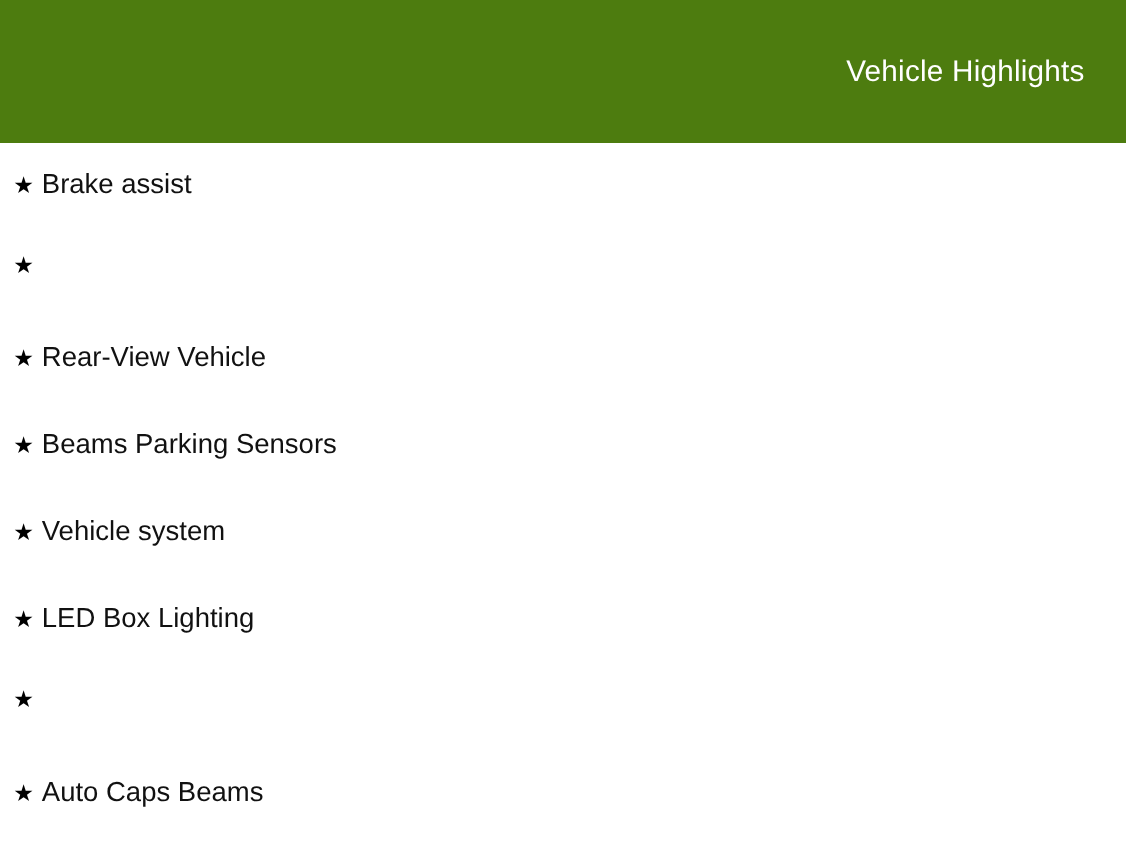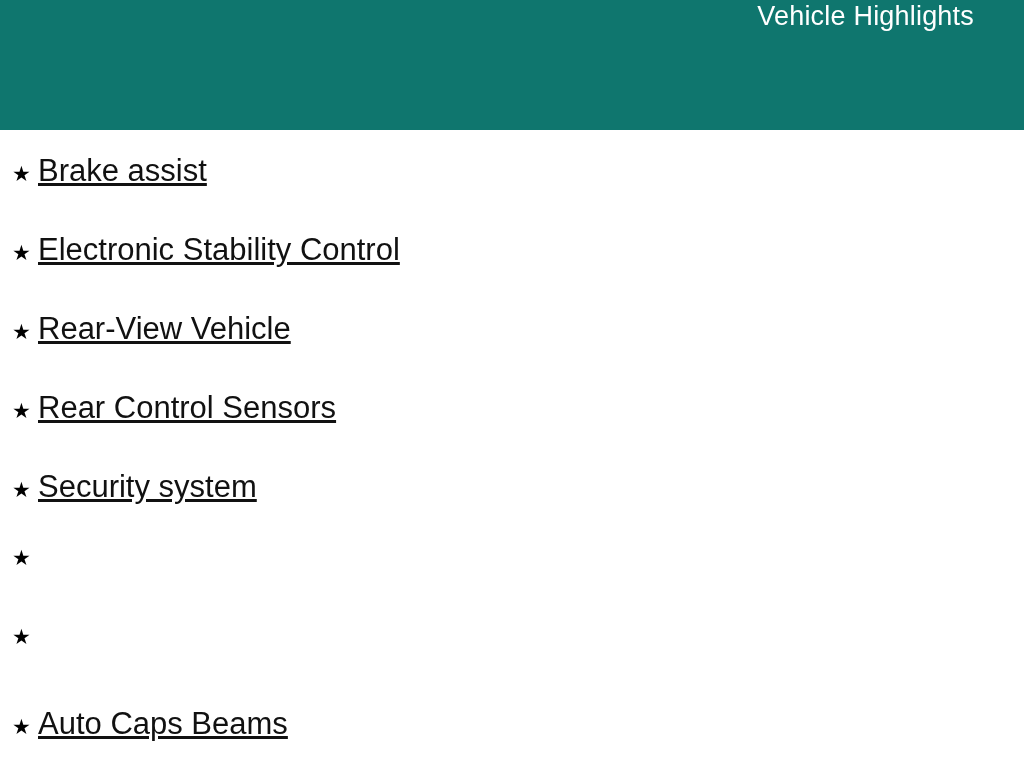--- a/index.html
+++ b/index.html
@@ -15,25 +15,26 @@
   }
   .page {
     position: relative;
     width: 1024px;
     height: 768px;
     background: #ffffff;
   }
   .header-bar {
     width: 1024px;
     height: 130px;
-    background: #0f766e;
+    background: #4d7c0f;
     display: flex;
+    align-items: center;
     justify-content: flex-end;
     box-sizing: border-box;
-    padding-right: 50px;
+    padding-right: 38px;
   }
   .header-title {
     color: #ffffff;
     font-size: 27px;
     font-weight: 400;
     letter-spacing: 0.2px;
     line-height: 1.2;
   }
   .highlights-list {
     list-style: none;
@@ -52,59 +53,58 @@
     display: inline-block;
     width: 26px;
     min-width: 26px;
     color: #000000;
     font-size: 21px;
     line-height: 1;
     text-align: left;
   }
   .highlight-label {
     color: #111111;
-    font-size: 31px;
+    font-size: 25px;
     font-weight: 400;
     line-height: 1.2;
     white-space: nowrap;
-    text-decoration: underline;
   }
 </style>
 </head>
 <body>
 
 <div class="page">
 
   <div class="header-bar">
     <div class="header-title">Vehicle Highlights</div>
   </div>
 
   <ul class="highlights-list">
     <li class="highlight-item">
       <span class="star-icon">★</span>
       <span class="highlight-label">Brake assist</span>
     </li>
     <li class="highlight-item">
       <span class="star-icon">★</span>
-      <span class="highlight-label">Electronic Stability Control</span>
     </li>
     <li class="highlight-item">
       <span class="star-icon">★</span>
       <span class="highlight-label">Rear-View Vehicle</span>
     </li>
     <li class="highlight-item">
       <span class="star-icon">★</span>
-      <span class="highlight-label">Rear Control Sensors</span>
+      <span class="highlight-label">Beams Parking Sensors</span>
     </li>
     <li class="highlight-item">
       <span class="star-icon">★</span>
-      <span class="highlight-label">Security system</span>
+      <span class="highlight-label">Vehicle system</span>
     </li>
     <li class="highlight-item">
       <span class="star-icon">★</span>
+      <span class="highlight-label">LED Box Lighting</span>
     </li>
     <li class="highlight-item">
       <span class="star-icon">★</span>
     </li>
     <li class="highlight-item">
       <span class="star-icon">★</span>
       <span class="highlight-label">Auto Caps Beams</span>
     </li>
   </ul>
 

